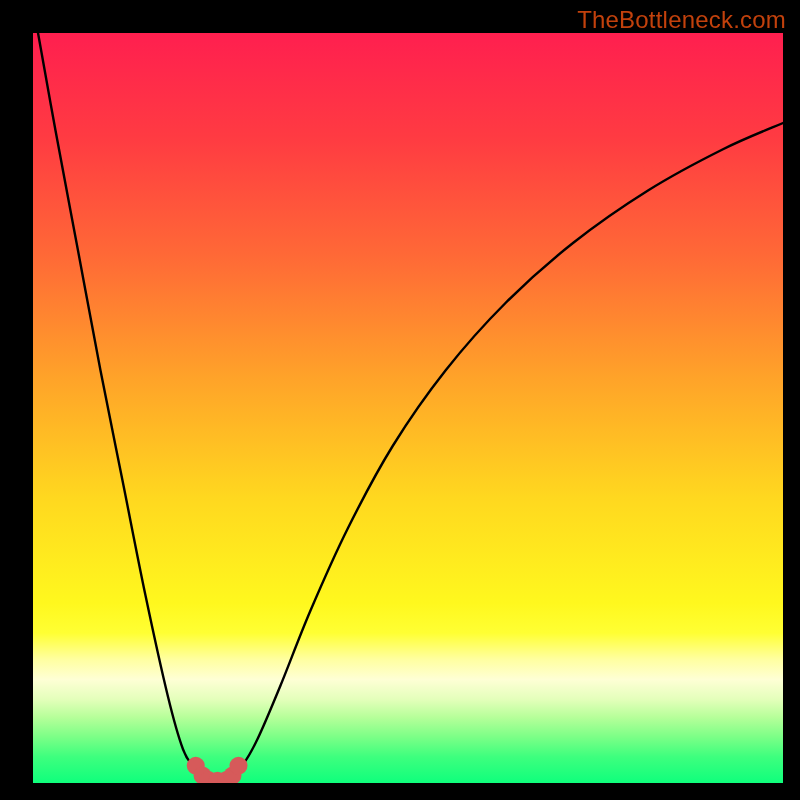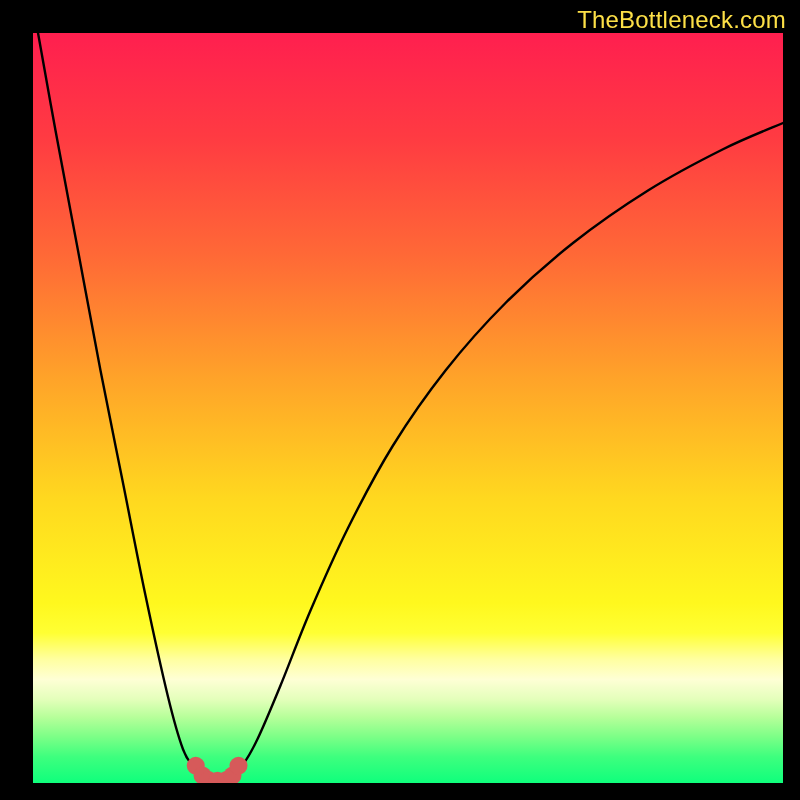--- a/index.html
+++ b/index.html
@@ -26,21 +26,21 @@
     overflow: hidden;
   }
   .gradient {
     position: absolute;
     inset: 0;
   }
   .watermark {
     position: absolute;
     top: 6px;
     right: 14px;
-    color: #fde047;
+    color: #c2410c;
     font-size: 24px;
     font-weight: 400;
     letter-spacing: 0.2px;
     user-select: none;
   }
   svg.curve {
     position: absolute;
     inset: 0;
   }
 </style>

